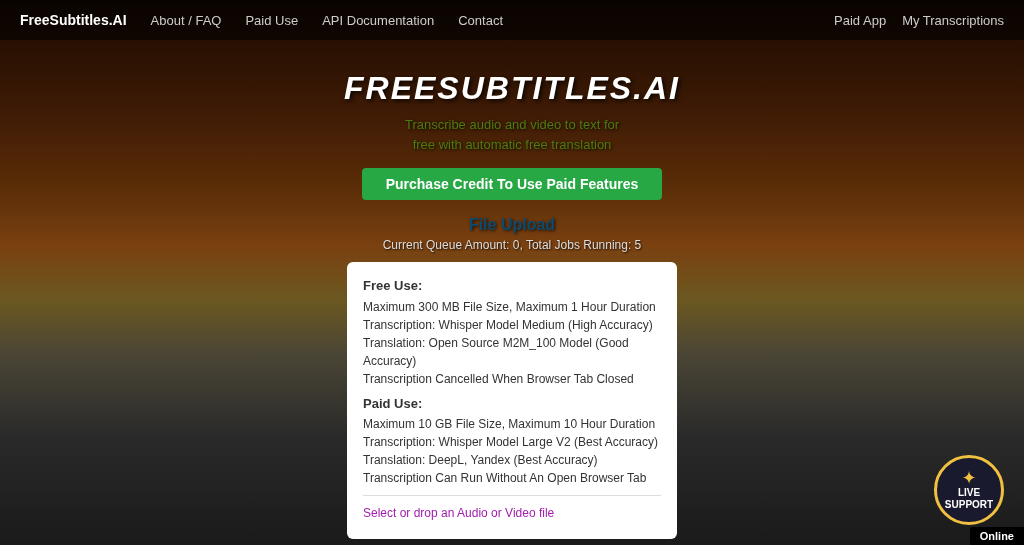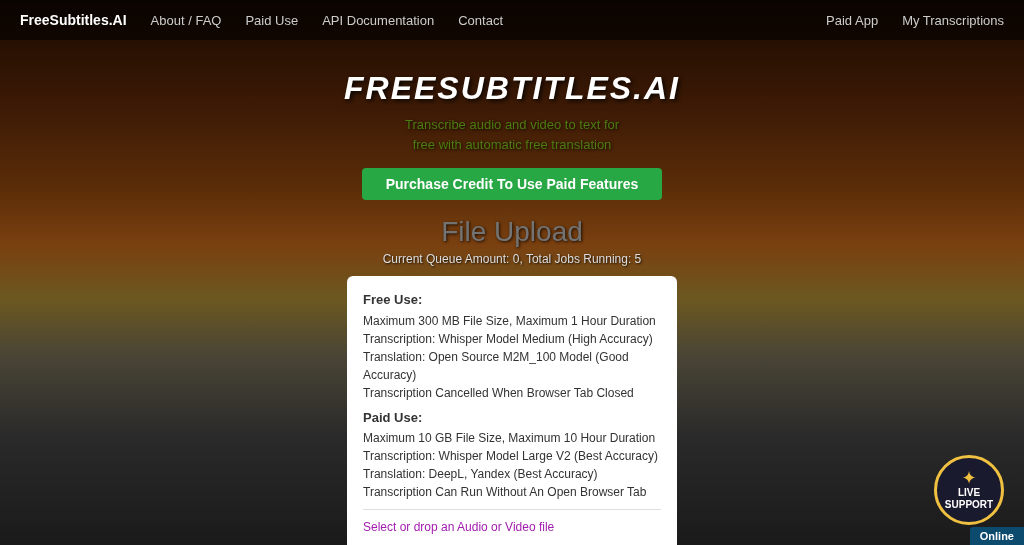--- a/index.html
+++ b/index.html
@@ -53,21 +53,21 @@
     }
     .navbar-link {
       color: #ccc;
       font-size: 13px;
       text-decoration: none;
       cursor: pointer;
     }
     .navbar-right {
       display: flex;
       align-items: flex-end;
-      gap: 24px;
+      gap: 16px;
     }
 
     
     .hero {
       position: relative;
       z-index: 5;
       text-align: center;
       padding-top: 30px;
     }
     .hero-title {
@@ -100,23 +100,23 @@
     }
 
     
     .upload-section {
       position: relative;
       z-index: 5;
       text-align: center;
       margin-top: 16px;
     }
     .upload-title {
-      color: #737373;
-      font-size: 28px;
-      font-weight: normal;
+      color: #0c4a6e;
+      font-size: 16px;
+      font-weight: bold;
       text-shadow: 1px 1px 3px rgba(0,0,0,0.8);
     }
     .upload-queue {
       color: #ddd;
       font-size: 12px;
       margin-top: 4px;
       text-shadow: 1px 1px 2px rgba(0,0,0,0.8);
     }
 
     
@@ -182,21 +182,21 @@
       font-size: 18px;
       line-height: 1;
     }
 
     
     .online-badge {
       position: absolute;
       bottom: 0;
       right: 0;
       z-index: 21;
-      background: #0c4a6e;
+      background: #000000;
       color: #fff;
       font-size: 11px;
       font-weight: bold;
       padding: 3px 10px;
       border-radius: 3px 0 0 0;
     }
   </style>
 </head>
 <body>
 

